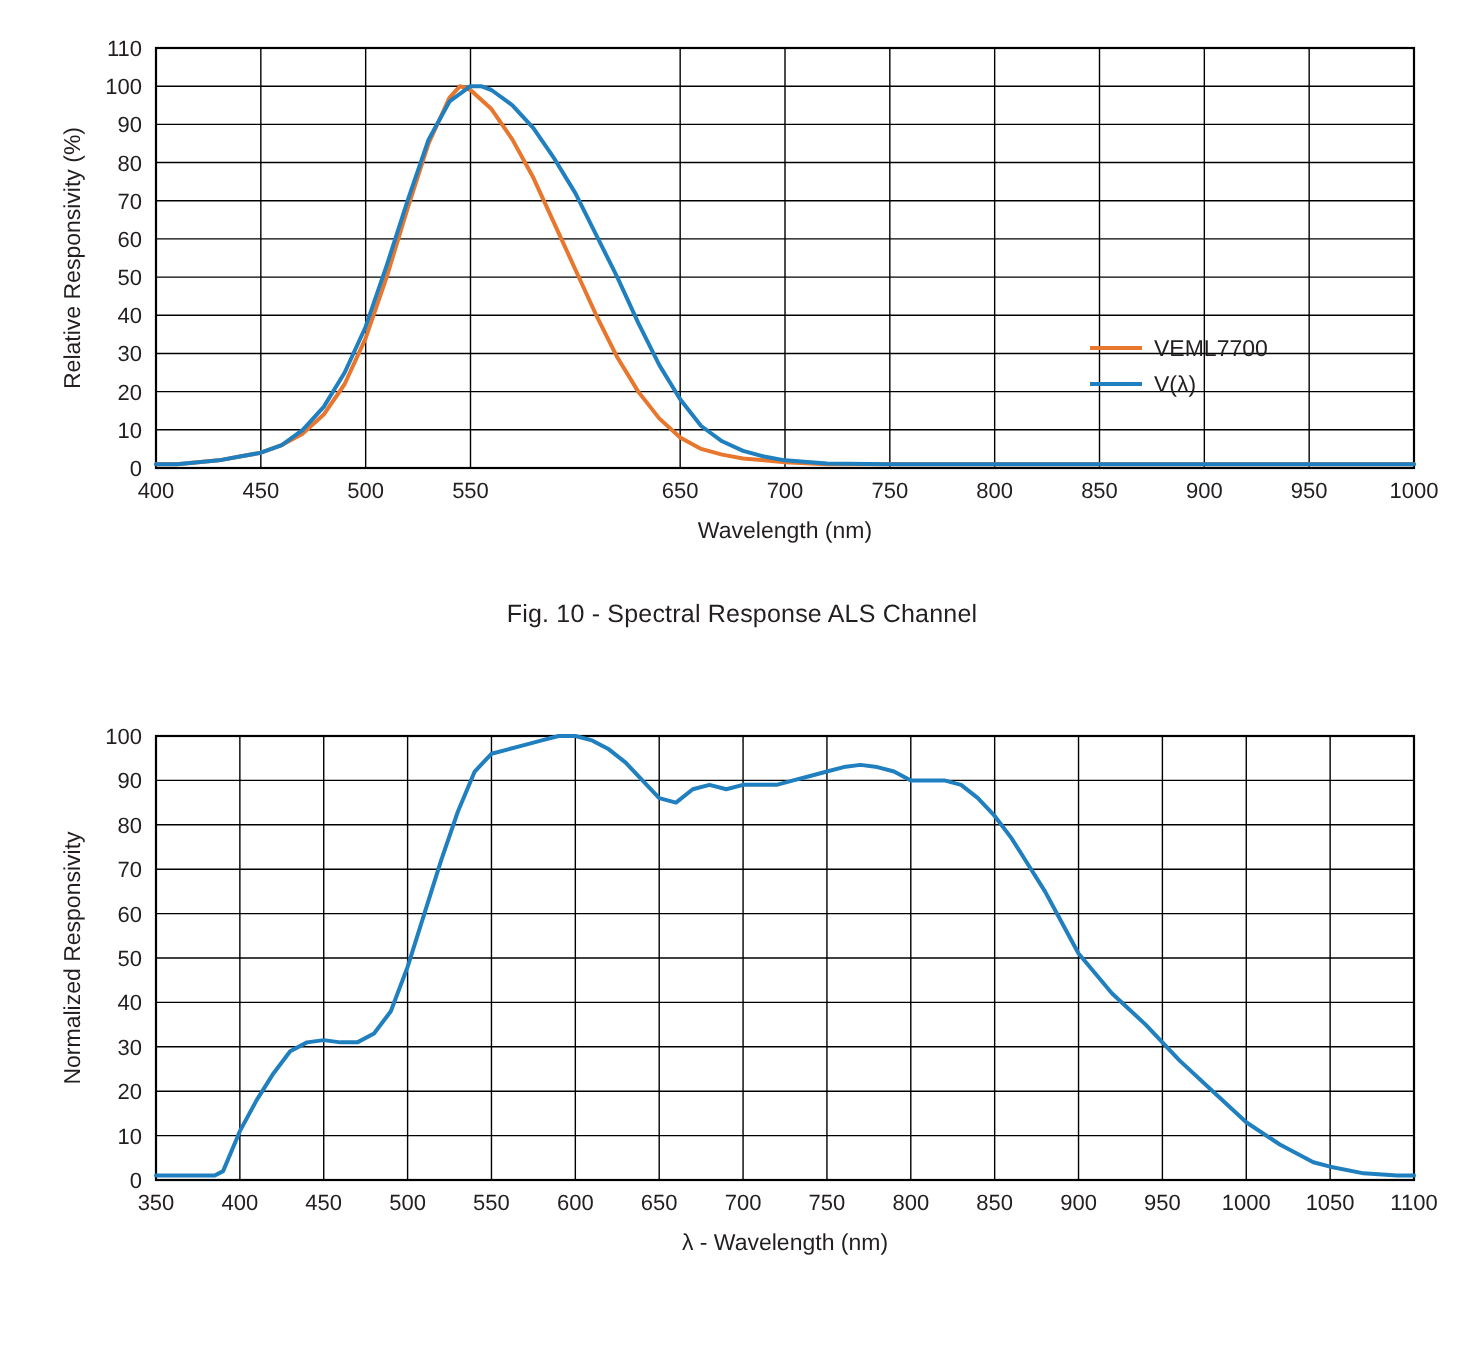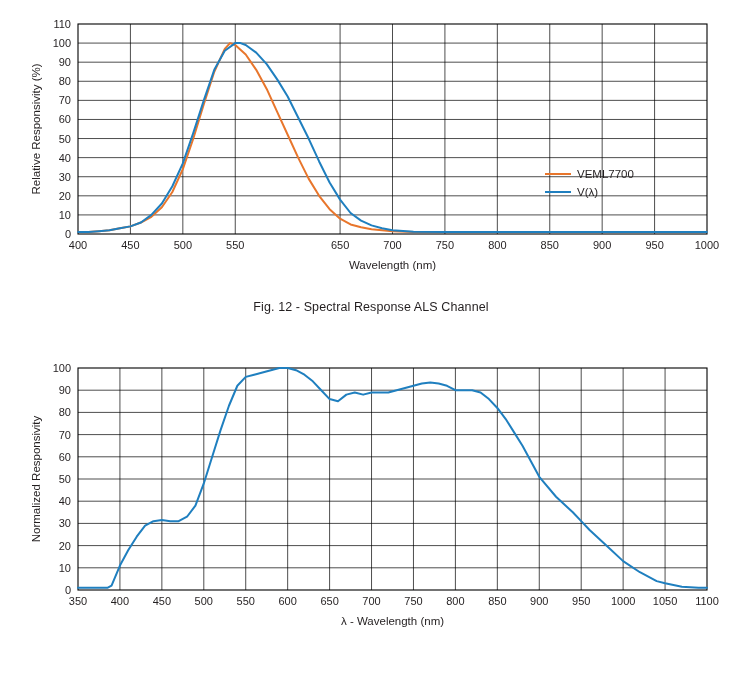--- a/index.html
+++ b/index.html
@@ -108,21 +108,21 @@
         <text x="392.5" y="269" text-anchor="middle" class="axis-title">Wavelength (nm)</text>
         <text x="40" y="129" text-anchor="middle" class="axis-title" transform="rotate(-90 40 129)">Relative Responsivity (%)</text>
         <path d="M78.00 232.09 L88.48 232.09 L98.97 231.14 L109.45 230.18 L119.93 228.27 L130.42 226.36 L140.90 222.55 L151.38 216.82 L161.87 207.27 L172.35 192.00 L182.83 169.09 L193.32 138.55 L203.80 104.18 L214.28 71.73 L224.77 48.82 L230.01 43.09 L235.25 45.00 L245.73 54.55 L256.22 69.82 L266.70 88.91 L277.18 111.82 L287.67 134.73 L298.15 157.64 L308.63 178.64 L319.12 195.82 L329.60 209.18 L340.08 218.73 L350.57 224.45 L361.05 227.32 L371.53 229.23 L382.02 230.18 L392.50 231.14 L413.47 232.09 L444.92 232.09 L497.33 232.09 L549.75 232.09 L602.17 232.09 L654.58 232.09 L707.00 232.09" fill="none" stroke="#e8762c" stroke-width="2" stroke-linejoin="round" stroke-linecap="round"></path>
         <path d="M78.00 232.09 L88.48 232.09 L98.97 231.14 L109.45 230.18 L119.93 228.27 L130.42 226.36 L140.90 222.55 L151.38 214.91 L161.87 203.45 L172.35 186.27 L182.83 163.36 L193.32 132.82 L203.80 100.36 L214.28 69.82 L224.77 50.73 L235.25 43.09 L240.49 43.09 L245.73 45.00 L256.22 52.64 L266.70 64.09 L277.18 79.36 L287.67 96.55 L298.15 117.55 L308.63 138.55 L319.12 161.45 L329.60 182.45 L340.08 199.64 L350.57 213.00 L361.05 220.64 L371.53 225.41 L382.02 228.27 L392.50 230.18 L413.47 231.71 L444.92 232.09 L497.33 232.09 L549.75 232.09 L602.17 232.09 L654.58 232.09 L707.00 232.09" fill="none" stroke="#1f7fbf" stroke-width="2" stroke-linejoin="round" stroke-linecap="round"></path>
         <line x1="545" y1="174" x2="571" y2="174" stroke="#e8762c" stroke-width="2"></line>
         <text x="577" y="178" class="legend-text">VEML7700</text>
         <line x1="545" y1="192" x2="571" y2="192" stroke="#1f7fbf" stroke-width="2"></line>
         <text x="577" y="196" class="legend-text">V(λ)</text>
       </svg>
   </div>
-  <div class="caption" id="cap1">Fig. 12 - Spectral Response ALS Channel</div>
+  <div class="caption" id="cap1">Fig. 10 - Spectral Response ALS Channel</div>
 </div>
 
 <div class="figure" id="figure-2">
   <div class="plot-wrap">
     <svg class="chart-svg" id="svg2" width="742" height="300" viewBox="0 0 742 300">
         <line x1="119.93333333333334" y1="28" x2="119.93333333333334" y2="250" stroke="#000000" stroke-width="0.7"></line>
         <line x1="161.86666666666667" y1="28" x2="161.86666666666667" y2="250" stroke="#000000" stroke-width="0.7"></line>
         <line x1="203.8" y1="28" x2="203.8" y2="250" stroke="#000000" stroke-width="0.7"></line>
         <line x1="245.73333333333332" y1="28" x2="245.73333333333332" y2="250" stroke="#000000" stroke-width="0.7"></line>
         <line x1="287.66666666666663" y1="28" x2="287.66666666666663" y2="250" stroke="#000000" stroke-width="0.7"></line>

